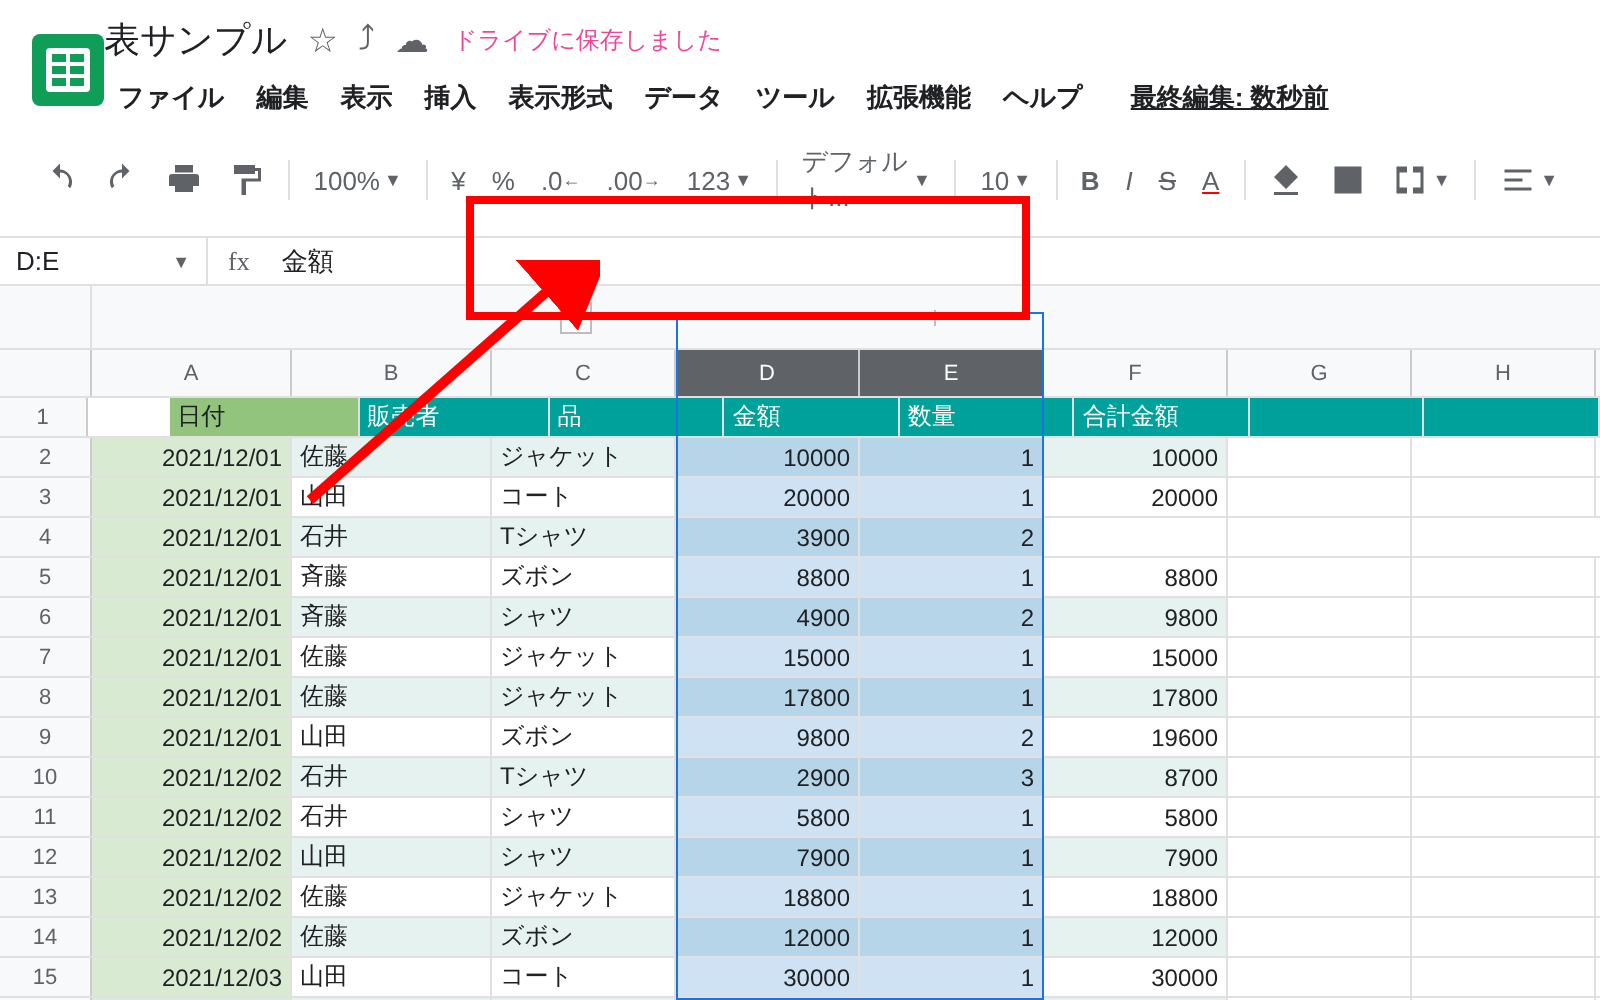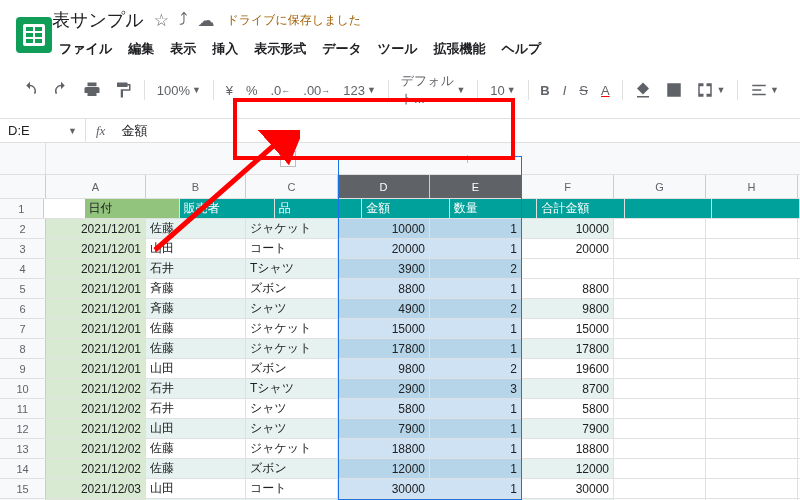--- a/index.html
+++ b/index.html
@@ -8,41 +8,41 @@
 
 .header { padding: 8px 16px 0 16px; }
 .title-row { display: flex; align-items: center; gap: 0; }
 .logo { width: 36px; height: 36px; background: #0f9d58; border-radius: 4px; display: flex; align-items: center; justify-content: center; }
 .logo-inner { width: 22px; height: 22px; background: #fff; border-radius: 2px; display: grid; grid-template-columns: 1fr 1fr; grid-template-rows: 1fr 1fr 1fr; gap: 2px; padding: 3px; }
 .logo-inner span { background: #0f9d58; }
 .title-block { display: flex; flex-direction: column; }
 .title-line { display: flex; align-items: center; gap: 10px; }
 .doc-title { font-size: 18px; color: #202124; }
 .star-icon, .move-icon, .cloud-icon { color: #5f6368; font-size: 17px; cursor: pointer; }
-.cloud-status { color: #a16207; font-size: 12px; margin-left: 2px; }
+.cloud-status { color: #ec4899; font-size: 12px; margin-left: 2px; }
 .menus { display: flex; gap: 2px; margin-top: 4px; align-items: center; }
 .menus span { padding: 4px 7px; color: #202124; font-size: 13px; cursor: pointer; font-weight: bold; }
 .last-edit { color: #5f6368; text-decoration: underline; margin-left: 8px; font-size: 13px; }
 
 
 .toolbar { display: flex; align-items: center; gap: 3px; padding: 6px 16px; border-bottom: 1px solid #e0e0e0; color: #5f6368; font-size: 13px; }
 .toolbar .sep { width: 1px; height: 20px; background: #e0e0e0; margin: 0 4px; }
 .toolbar .btn { padding: 4px 5px; cursor: pointer; display: inline-flex; align-items: center; }
 .toolbar .btn svg { width: 18px; height: 18px; fill: #5f6368; }
 .toolbar .drop { font-size: 9px; margin-left: 2px; }
 .bold { font-weight: bold; }
 .italic { font-style: italic; }
 .strike { text-decoration: line-through; }
 .underline-a { text-decoration: underline; text-decoration-color: #ff0000; }
 
 
 .fx-row { display: flex; align-items: center; border-bottom: 1px solid #e0e0e0; height: 24px; }
-.name-box { width: 86px; padding: 0 8px; font-size: 13px; color: #202124; border-right: 1px solid #e0e0e0; display: flex; align-items: center; justify-content: space-between; height: 100%; }
+.name-box { width: 104px; padding: 0 8px; font-size: 13px; color: #202124; border-right: 1px solid #e0e0e0; display: flex; align-items: center; justify-content: space-between; height: 100%; }
 .name-box .drop { font-size: 9px; color: #5f6368; }
-.fx-icon { padding: 0 10px; color: #5f6368; font-style: italic; font-family: serif; }
+.fx-icon { padding: 0 10px; color: #5f6368; font-family: serif; }
 .fx-content { padding: 0 6px; font-size: 13px; }
 
 
 .group-row { height: 32px; background: #f8f9fa; border-bottom: 1px solid #e0e0e0; display: flex; position: relative; }
 .group-gutter { width: 46px; border-right: 1px solid #e0e0e0; }
 .group-btn { position: absolute; left: 280px; top: 8px; width: 16px; height: 16px; border: 1px solid #bdbdbd; background: #fff; display: flex; align-items: center; justify-content: center; font-size: 13px; color: #5f6368; cursor: pointer; line-height: 1; }
 .group-line { position: absolute; left: 298px; top: 16px; width: 170px; height: 1px; background: #bdbdbd; }
 .group-line::after { content: ''; position: absolute; right: 0; top: -4px; width: 1px; height: 8px; background: #bdbdbd; }
 
 
@@ -104,20 +104,21 @@
       <div class="menus" id="menus">
           <span>ファイル</span>
           <span>編集</span>
           <span>表示</span>
           <span>挿入</span>
           <span>表示形式</span>
           <span>データ</span>
           <span>ツール</span>
           <span>拡張機能</span>
           <span>ヘルプ</span>
+          <span class="last-edit">最終編集: 数秒前</span>
         </div>
     </div>
   </div>
 </div>
 
 <div class="toolbar">
   <span class="btn">
       <svg viewBox="0 0 24 24">
         <path d="M12 5V1L7 6l5 5V7c3 0 6 2 6 6 0 1-.3 2-.8 3l1.5 1.5C20 16 20 14 20 13c0-4-4-8-8-8z"></path>
       </svg>

